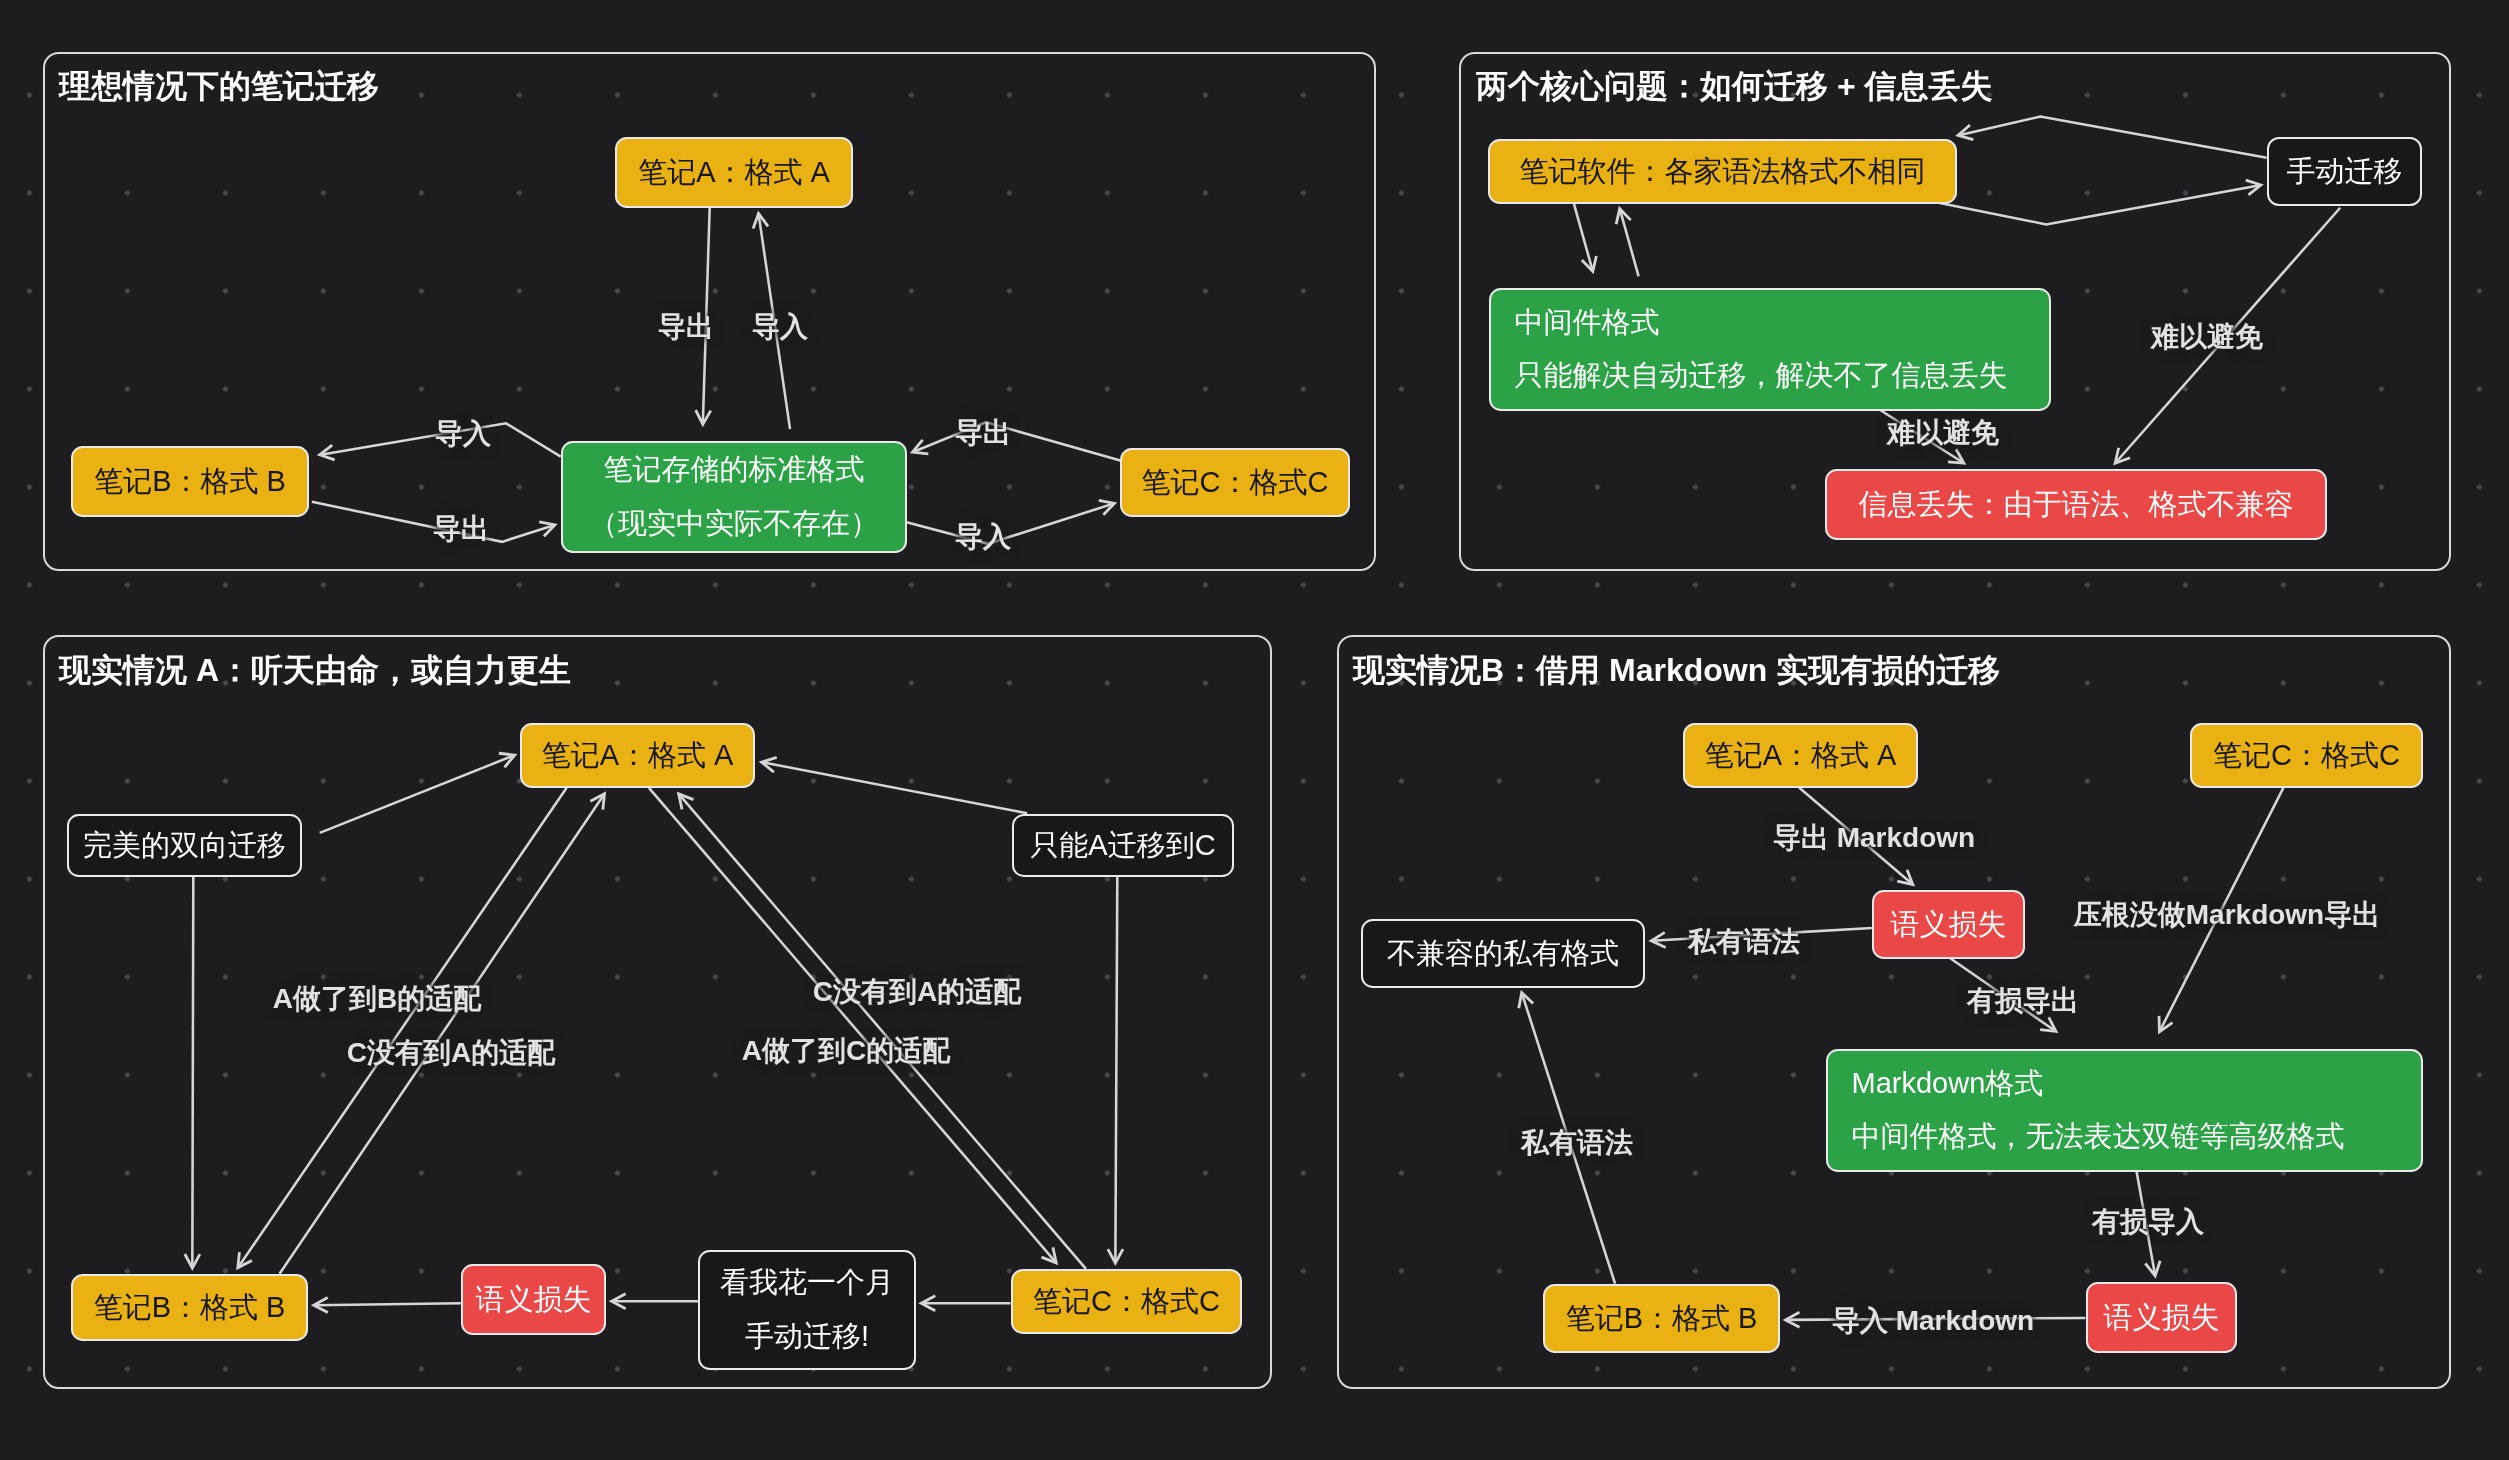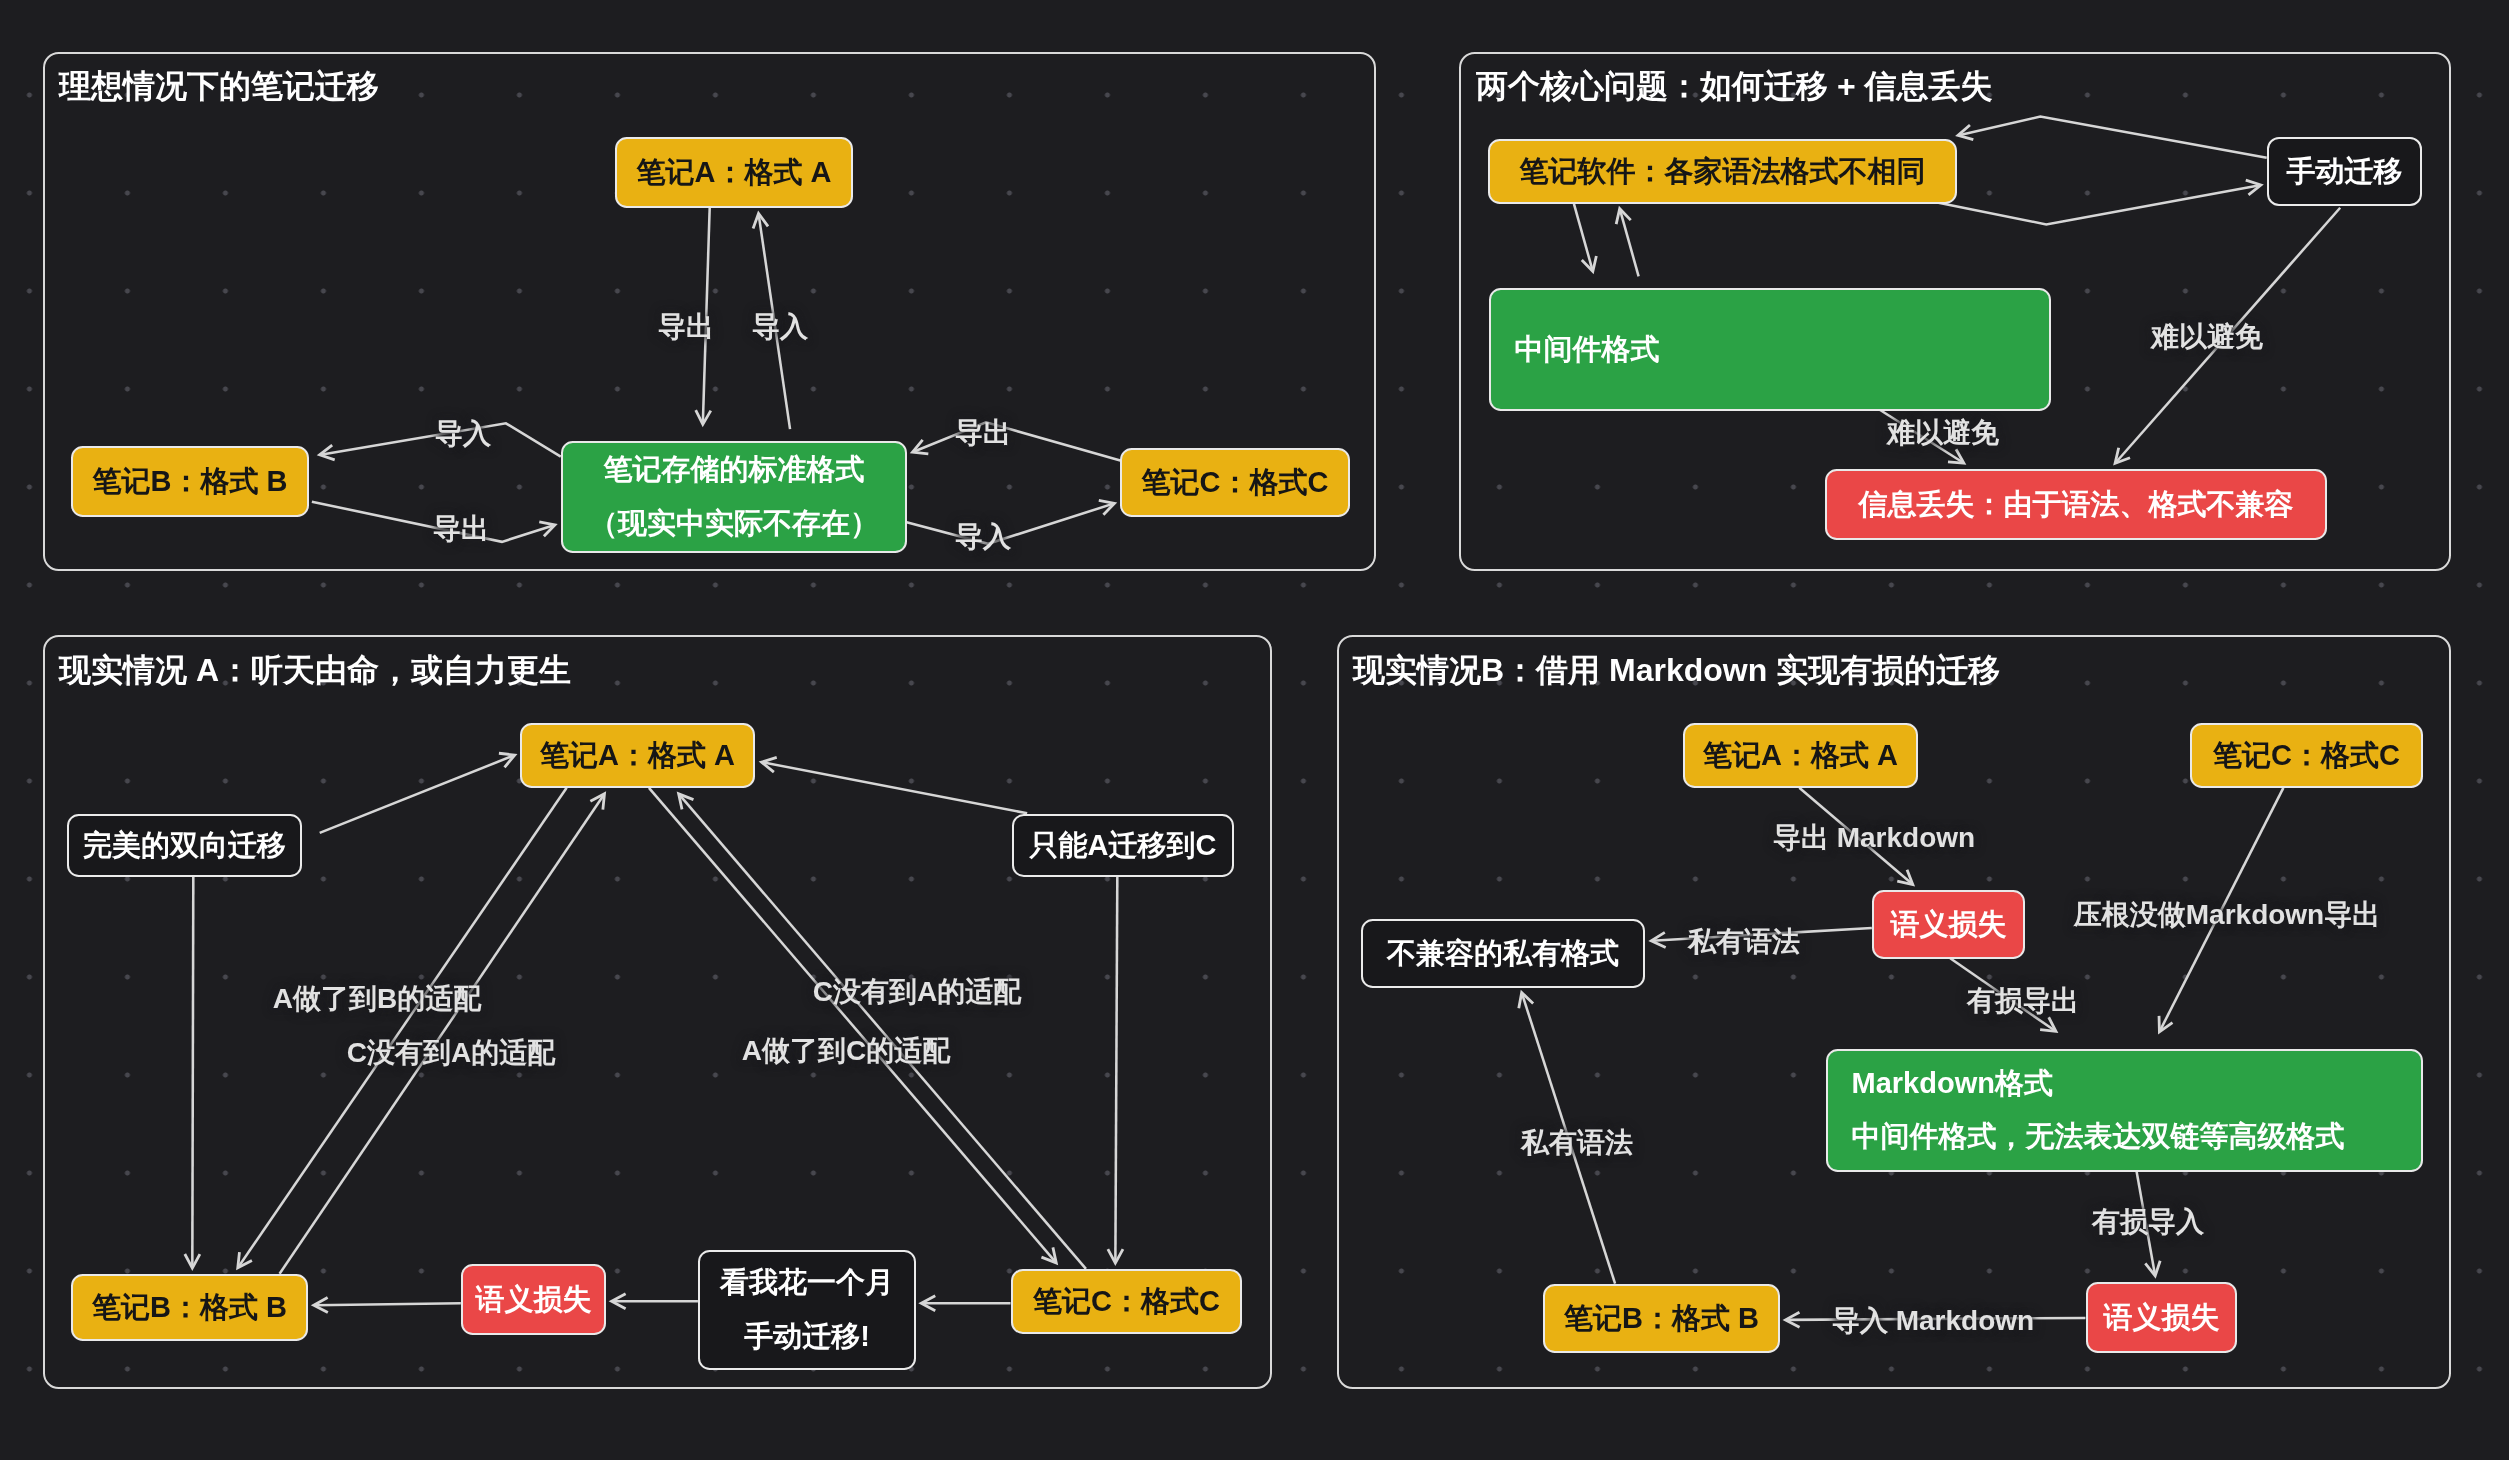--- a/index.html
+++ b/index.html
@@ -4,21 +4,21 @@
 <style>
   html,body{margin:0;padding:0;background:#1d1d20;}
   #canvas{position:relative;width:2509px;height:1460px;overflow:hidden;
     background-color:#1d1d20;
     background-image:radial-gradient(circle,#47474e 2.2px,transparent 2.9px);
     background-size:98px 98px;background-position:-19.6px 46px;
     font-family:"Liberation Sans","DejaVu Sans",sans-serif;}
   .panel{position:absolute;border:2.9px solid #d9d9d9;border-radius:15.7px;box-sizing:border-box;}
   .panel-title{position:absolute;color:#ffffff;font-weight:bold;font-size:32px;white-space:nowrap;}
   .node{position:absolute;display:flex;align-items:center;justify-content:center;
-    box-sizing:border-box;font-weight:bold;font-size:29px;border-radius:11.8px;
+    box-sizing:border-box;font-weight:normal;font-size:29px;border-radius:11.8px;
     border:2.5px solid #e9e9e9;white-space:nowrap;z-index:3;text-align:center;}
   .yellow{background:#e9b112;color:#161616;}
   .green{background:#2ba245;color:#ffffff;}
   .red{background:#ea4747;color:#ffffff;}
   .outline{background:#18181b;color:#ffffff;border-color:#ebebeb;}
   .multi{flex-direction:column;justify-content:center;gap:13.7px;margin-top:12px;}
   .multi.left{align-items:flex-start;padding:0 23.5px;}
   .elabel{position:absolute;transform:translate(-50%,-50%);color:#e2e2e2;
     font-size:28px;font-weight:600;white-space:nowrap;z-index:2;
     text-shadow:0 0 5.9px #1d1d20,0 0 11.8px #1d1d20;}
@@ -93,20 +93,21 @@
   <div class="elabel" style="left:983px;top:537px;">导入</div>
 
   <div class="panel" style="left:1459px;top:52px;width:992px;height:519px;"></div>
   <div class="panel-title" style="left:1476px;top:65px;">两个核心问题：如何迁移 + 信息丢失</div>
 
   <div class="node yellow" style="left:1488px;top:139px;width:469px;height:65px;">笔记软件：各家语法格式不相同</div>
   <div class="node outline" style="left:2267px;top:137px;width:155px;height:69px;border-radius:12px;">手动迁移</div>
 
   <div class="node green multi left" style="left:1489px;top:276px;width:562px;height:123px;">
     <span>中间件格式</span>
+    <span>只能解决自动迁移，解决不了信息丢失</span>
   </div>
 
   <div class="node red" style="left:1825px;top:469px;width:502px;height:71px;">信息丢失：由于语法、格式不兼容</div>
 
   <div class="elabel" style="left:2207px;top:337px;">难以避免</div>
   <div class="elabel" style="left:1943px;top:433px;">难以避免</div>
 
   <div class="panel" style="left:43px;top:635px;width:1229px;height:754px;"></div>
   <div class="panel-title" style="left:59px;top:649px;">现实情况 A：听天由命，或自力更生</div>
 

